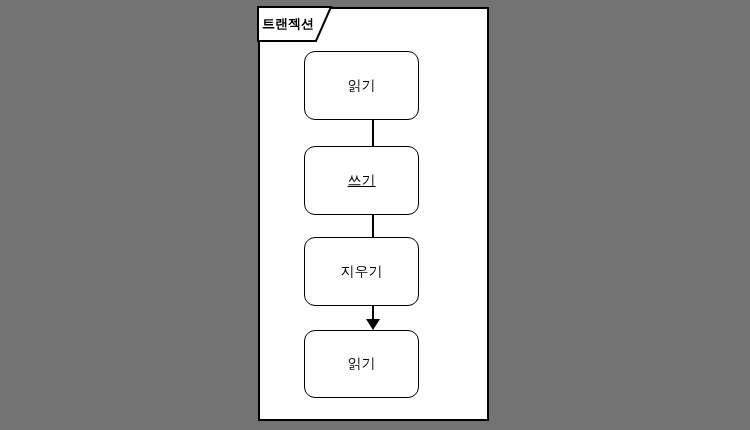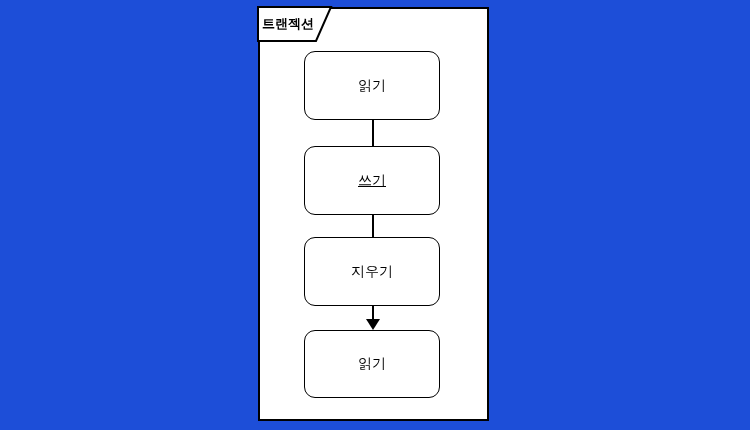--- a/index.html
+++ b/index.html
@@ -5,21 +5,21 @@
   html, body {
     margin: 0;
     padding: 0;
     background: #ffffff;
     font-family: "Liberation Sans", "DejaVu Sans", sans-serif;
   }
   .stage {
     position: relative;
     width: 750px;
     height: 430px;
-    background: #1d4ed8;
+    background: #737373;
     overflow: hidden;
   }
   
   .frame {
     position: absolute;
     left: 258px;
     top: 7px;
     width: 231px;
     height: 414px;
     box-sizing: border-box;
@@ -45,21 +45,21 @@
     justify-content: center;
     font-size: 13px;
     font-weight: 700;
     color: #000000;
     white-space: nowrap;
   }
   
   .node {
     position: absolute;
     left: 304px;
-    width: 136px;
+    width: 115px;
     height: 69px;
     box-sizing: border-box;
     border: 1.5px solid #000000;
     border-radius: 11px;
     background: #ffffff;
     display: flex;
     align-items: center;
     justify-content: center;
   }
   .node-label {

